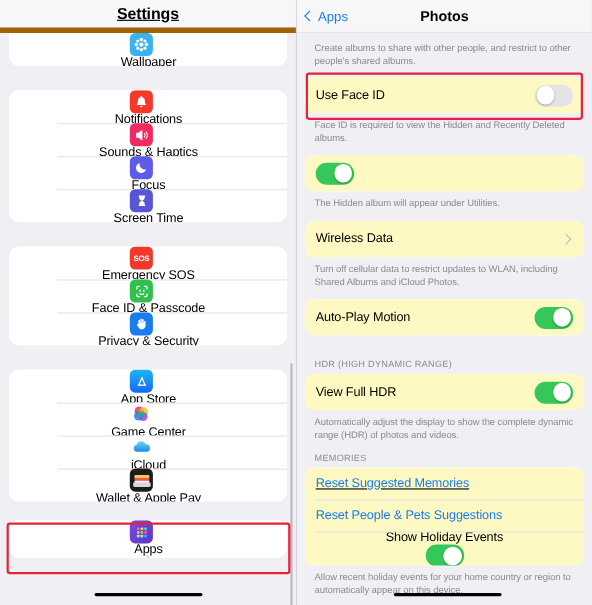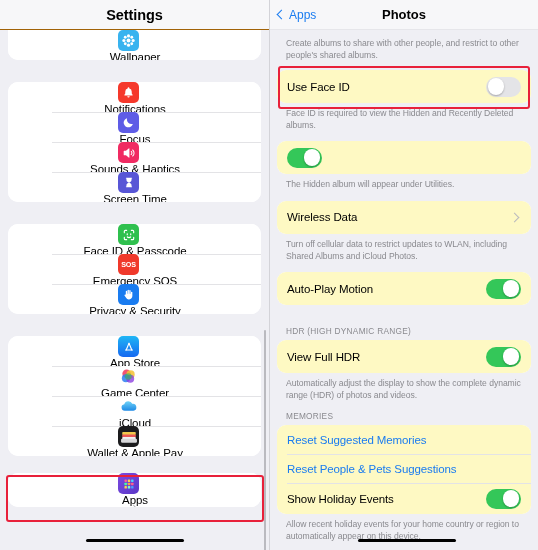--- a/index.html
+++ b/index.html
@@ -16,21 +16,22 @@
     width:270px; height:550px; position:relative;
     background:#efeff4;
     border-right:1px solid #d3d3d8;
     overflow:hidden;
   }
   .nav-bar {
     height:30px; width:100%;
     background:#f7f7f9;
     display:flex; align-items:center; justify-content:center;
     position:relative; z-index:5;
-    border-bottom:1px solid #a16207;
+    border-bottom:5px solid #a16207;
+    text-decoration:underline;
   }
   .nav-title { font-size:14.5px; font-weight:bold; color:#000; letter-spacing:-0.1px; }
 
   .scroll-area { position:absolute; top:30px; left:0; right:0; bottom:0; }
 
   .group {
     background:#ffffff;
     margin:0 8px;
     border-radius:10px;
     overflow:hidden;
@@ -187,77 +188,77 @@
         <div class="row">
           <div class="ico" style="background:#f5382b;">
             <svg width="13" height="13" viewBox="0 0 24 24">
                 <path fill="#fff" d="M12 2.5a1.6 1.6 0 0 1 1.6 1.6v.5a6 6 0 0 1 4.4 5.8v3.4l1.5 2.4a.9.9 0 0 1-.8 1.4H5.3a.9.9 0 0 1-.8-1.4L6 13.8v-3.4a6 6 0 0 1 4.4-5.8v-.5A1.6 1.6 0 0 1 12 2.5zM9.8 19h4.4a2.2 2.2 0 0 1-4.4 0z"></path>
               </svg>
           </div>
           <div class="row-label">Notifications</div>
           <div class="chev"></div>
         </div>
         <div class="row">
-          <div class="ico" style="background:#5e5ce6;">
-            <svg width="13" height="13" viewBox="0 0 24 24">
-                <path fill="#fff" d="M20 14.6A8.6 8.6 0 0 1 9.4 4a8.6 8.6 0 1 0 10.6 10.6z"></path>
-              </svg>
-          </div>
-          <div class="row-label">Focus</div>
-          <div class="chev"></div>
-        </div>
-        <div class="row">
           <div class="ico" style="background:#f02b62;">
             <svg width="14" height="14" viewBox="0 0 24 24">
                 <g fill="#fff">
               <path d="M11.5 4.2 6.8 8.1H3.8a.9.9 0 0 0-.9.9v6a.9.9 0 0 0 .9.9h3l4.7 3.9a.7.7 0 0 0 1.2-.55V4.75a.7.7 0 0 0-1.2-.55z"></path>
               <path d="M15.6 8.6a.85.85 0 0 0-.3 1.5 2.4 2.4 0 0 1 0 3.8.85.85 0 1 0 1 1.35 4.1 4.1 0 0 0 0-6.5.85.85 0 0 0-.7-.15z"></path>
               <path d="M18.2 6a.85.85 0 0 0-.4 1.55 5.9 5.9 0 0 1 0 8.9.85.85 0 0 0 1 1.38 7.6 7.6 0 0 0 0-11.66.85.85 0 0 0-.6-.17z"></path>
             </g>
               </svg>
           </div>
           <div class="row-label">Sounds &amp; Haptics</div>
           <div class="chev"></div>
         </div>
         <div class="row">
+          <div class="ico" style="background:#5e5ce6;">
+            <svg width="13" height="13" viewBox="0 0 24 24">
+                <path fill="#fff" d="M20 14.6A8.6 8.6 0 0 1 9.4 4a8.6 8.6 0 1 0 10.6 10.6z"></path>
+              </svg>
+          </div>
+          <div class="row-label">Focus</div>
+          <div class="chev"></div>
+        </div>
+        <div class="row">
           <div class="ico" style="background:#5856d6;">
             <svg width="12" height="13" viewBox="0 0 24 24">
                 <path fill="#fff" d="M6.5 2.4h11a.9.9 0 0 1 0 1.8h-.4v2.1c0 2-1.2 3.8-3 4.7l-1 .5a.5.5 0 0 0 0 1l1 .5c1.8.9 3 2.7 3 4.7v2.1h.4a.9.9 0 1 1 0 1.8h-11a.9.9 0 1 1 0-1.8h.4v-2.1c0-2 1.2-3.8 3-4.7l1-.5a.5.5 0 0 0 0-1l-1-.5c-1.8-.9-3-2.7-3-4.7V4.2h-.4a.9.9 0 0 1 0-1.8z"></path>
               </svg>
           </div>
           <div class="row-label">Screen Time</div>
           <div class="chev"></div>
         </div>
       </div>
 
       <div class="gap"></div>
 
       <div class="group">
+        <div class="row">
+          <div class="ico" style="background:#f0392b;">
+            <span style="color:#fff;font-size:7.2px;font-weight:bold;letter-spacing:-0.3px;font-family:'Liberation Sans',sans-serif;">SOS</span>
+          </div>
+          <div class="row-label">Emergency SOS</div>
+          <div class="chev"></div>
+        </div>
         <div class="row">
           <div class="ico" style="background:#2fc04e;">
             <svg width="14" height="14" viewBox="0 0 24 24">
                 <g fill="none" stroke="#fff" stroke-width="2" stroke-linecap="round">
               <path d="M4 8V5.6A1.6 1.6 0 0 1 5.6 4H8"></path>
                   <path d="M16 4h2.4A1.6 1.6 0 0 1 20 5.6V8"></path>
               <path d="M20 16v2.4a1.6 1.6 0 0 1-1.6 1.6H16"></path>
                   <path d="M8 20H5.6A1.6 1.6 0 0 1 4 18.4V16"></path>
               <path d="M9 10v1.6"></path>
                   <path d="M15 10v1.6"></path>
               <path d="M9.2 15.4c.8.8 1.8 1.1 2.8 1.1s2-.3 2.8-1.1"></path>
             </g>
               </svg>
           </div>
           <div class="row-label">Face ID &amp; Passcode</div>
-          <div class="chev"></div>
-        </div>
-        <div class="row">
-          <div class="ico" style="background:#f0392b;">
-            <span style="color:#fff;font-size:7.2px;font-weight:bold;letter-spacing:-0.3px;font-family:'Liberation Sans',sans-serif;">SOS</span>
-          </div>
-          <div class="row-label">Emergency SOS</div>
           <div class="chev"></div>
         </div>
         <div class="row">
           <div class="ico" style="background:#1a7cf0;">
             <svg width="13" height="13" viewBox="0 0 24 24">
                 <path fill="#fff" d="M7 11.2V6.3a1.25 1.25 0 0 1 2.5 0v4.1h.7V4.3a1.25 1.25 0 0 1 2.5 0v6.1h.7V5.1a1.25 1.25 0 0 1 2.5 0v5.3h.7V8a1.25 1.25 0 0 1 2.5 0v6.8c0 3.4-2.4 6.2-5.8 6.2h-1.1c-2 0-3.3-.9-4.3-2.6L4.6 14a1.3 1.3 0 0 1 2.1-1.5z"></path>
               </svg>
           </div>
           <div class="row-label">Privacy &amp; Security</div>
           <div class="chev"></div>
@@ -428,27 +429,27 @@
         </div>
       </div>
 
       <div class="foot">Automatically adjust the display to show the complete dynamic range (HDR) of photos and videos.</div>
 
       <div style="height:10px;"></div>
 
       <div class="hdr">MEMORIES</div>
 
       <div class="card">
-        <div class="r-row" style="height:29px;">
+        <div class="r-row" style="height:29px;text-decoration:underline;">
           <div class="r-label link">Reset Suggested Memories</div>
         </div>
         <div class="r-row" style="height:29px;">
           <div class="r-label link">Reset People &amp; Pets Suggestions</div>
         </div>
-        <div class="r-row" style="height:31px;">
+        <div class="r-row" style="height:31px;flex-direction:column;">
           <div class="r-label">Show Holiday Events</div>
           <div class="toggle on">
             <div class="knob"></div>
           </div>
         </div>
       </div>
 
       <div class="foot">Allow recent holiday events for your home country or region to automatically appear on this device.</div>
     </div>
 

